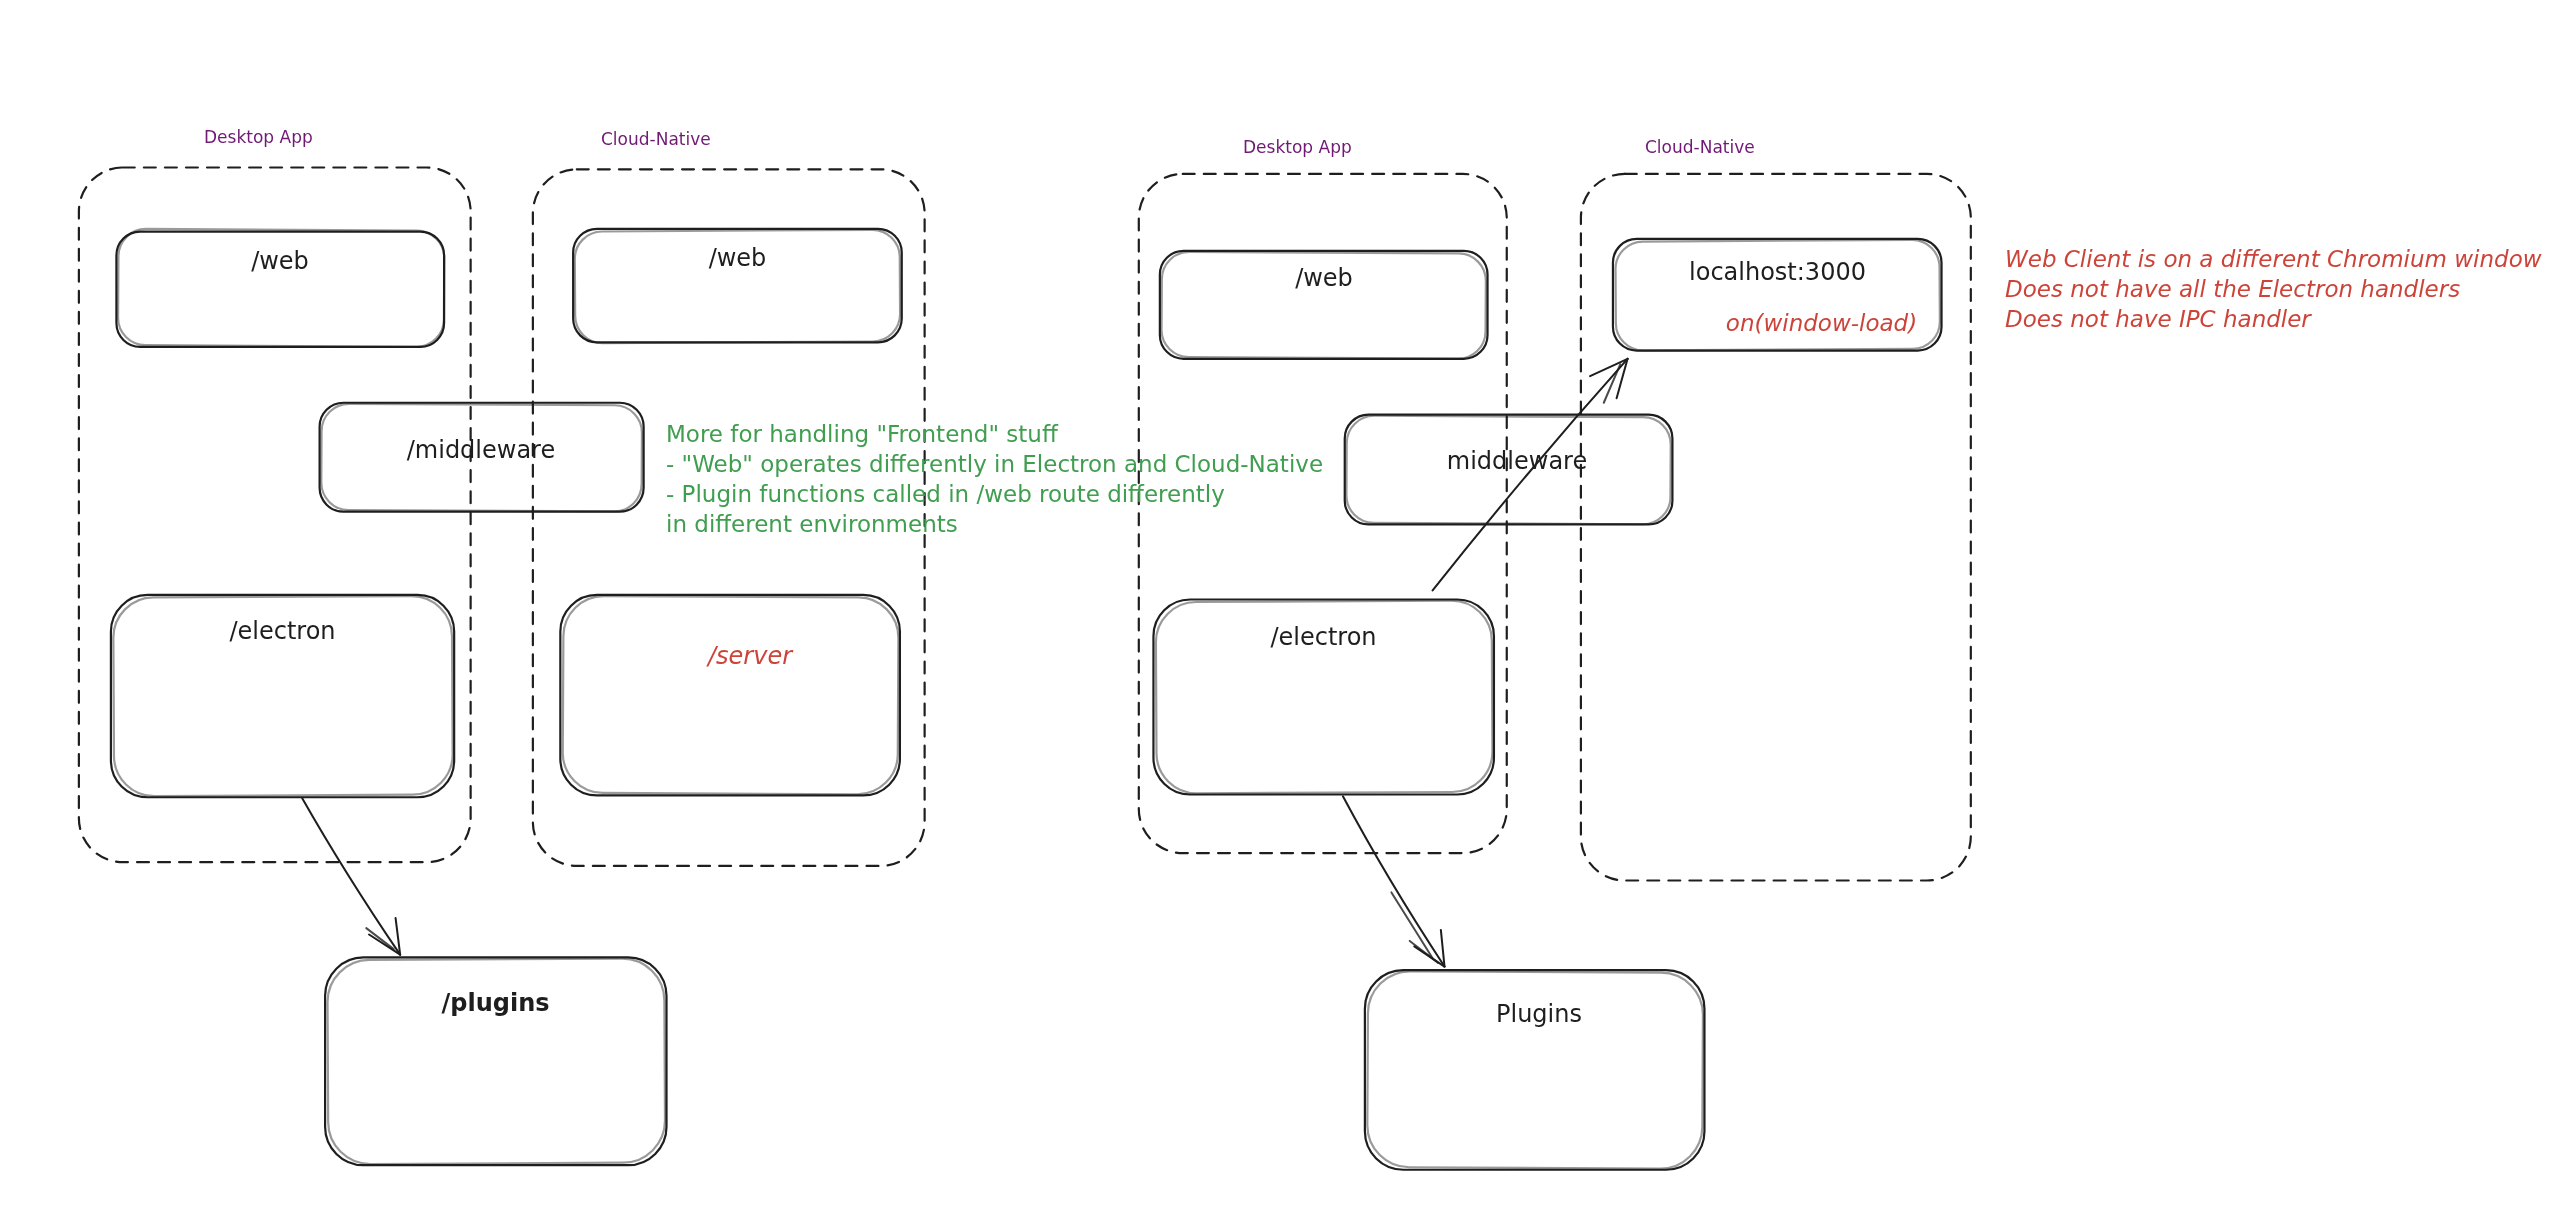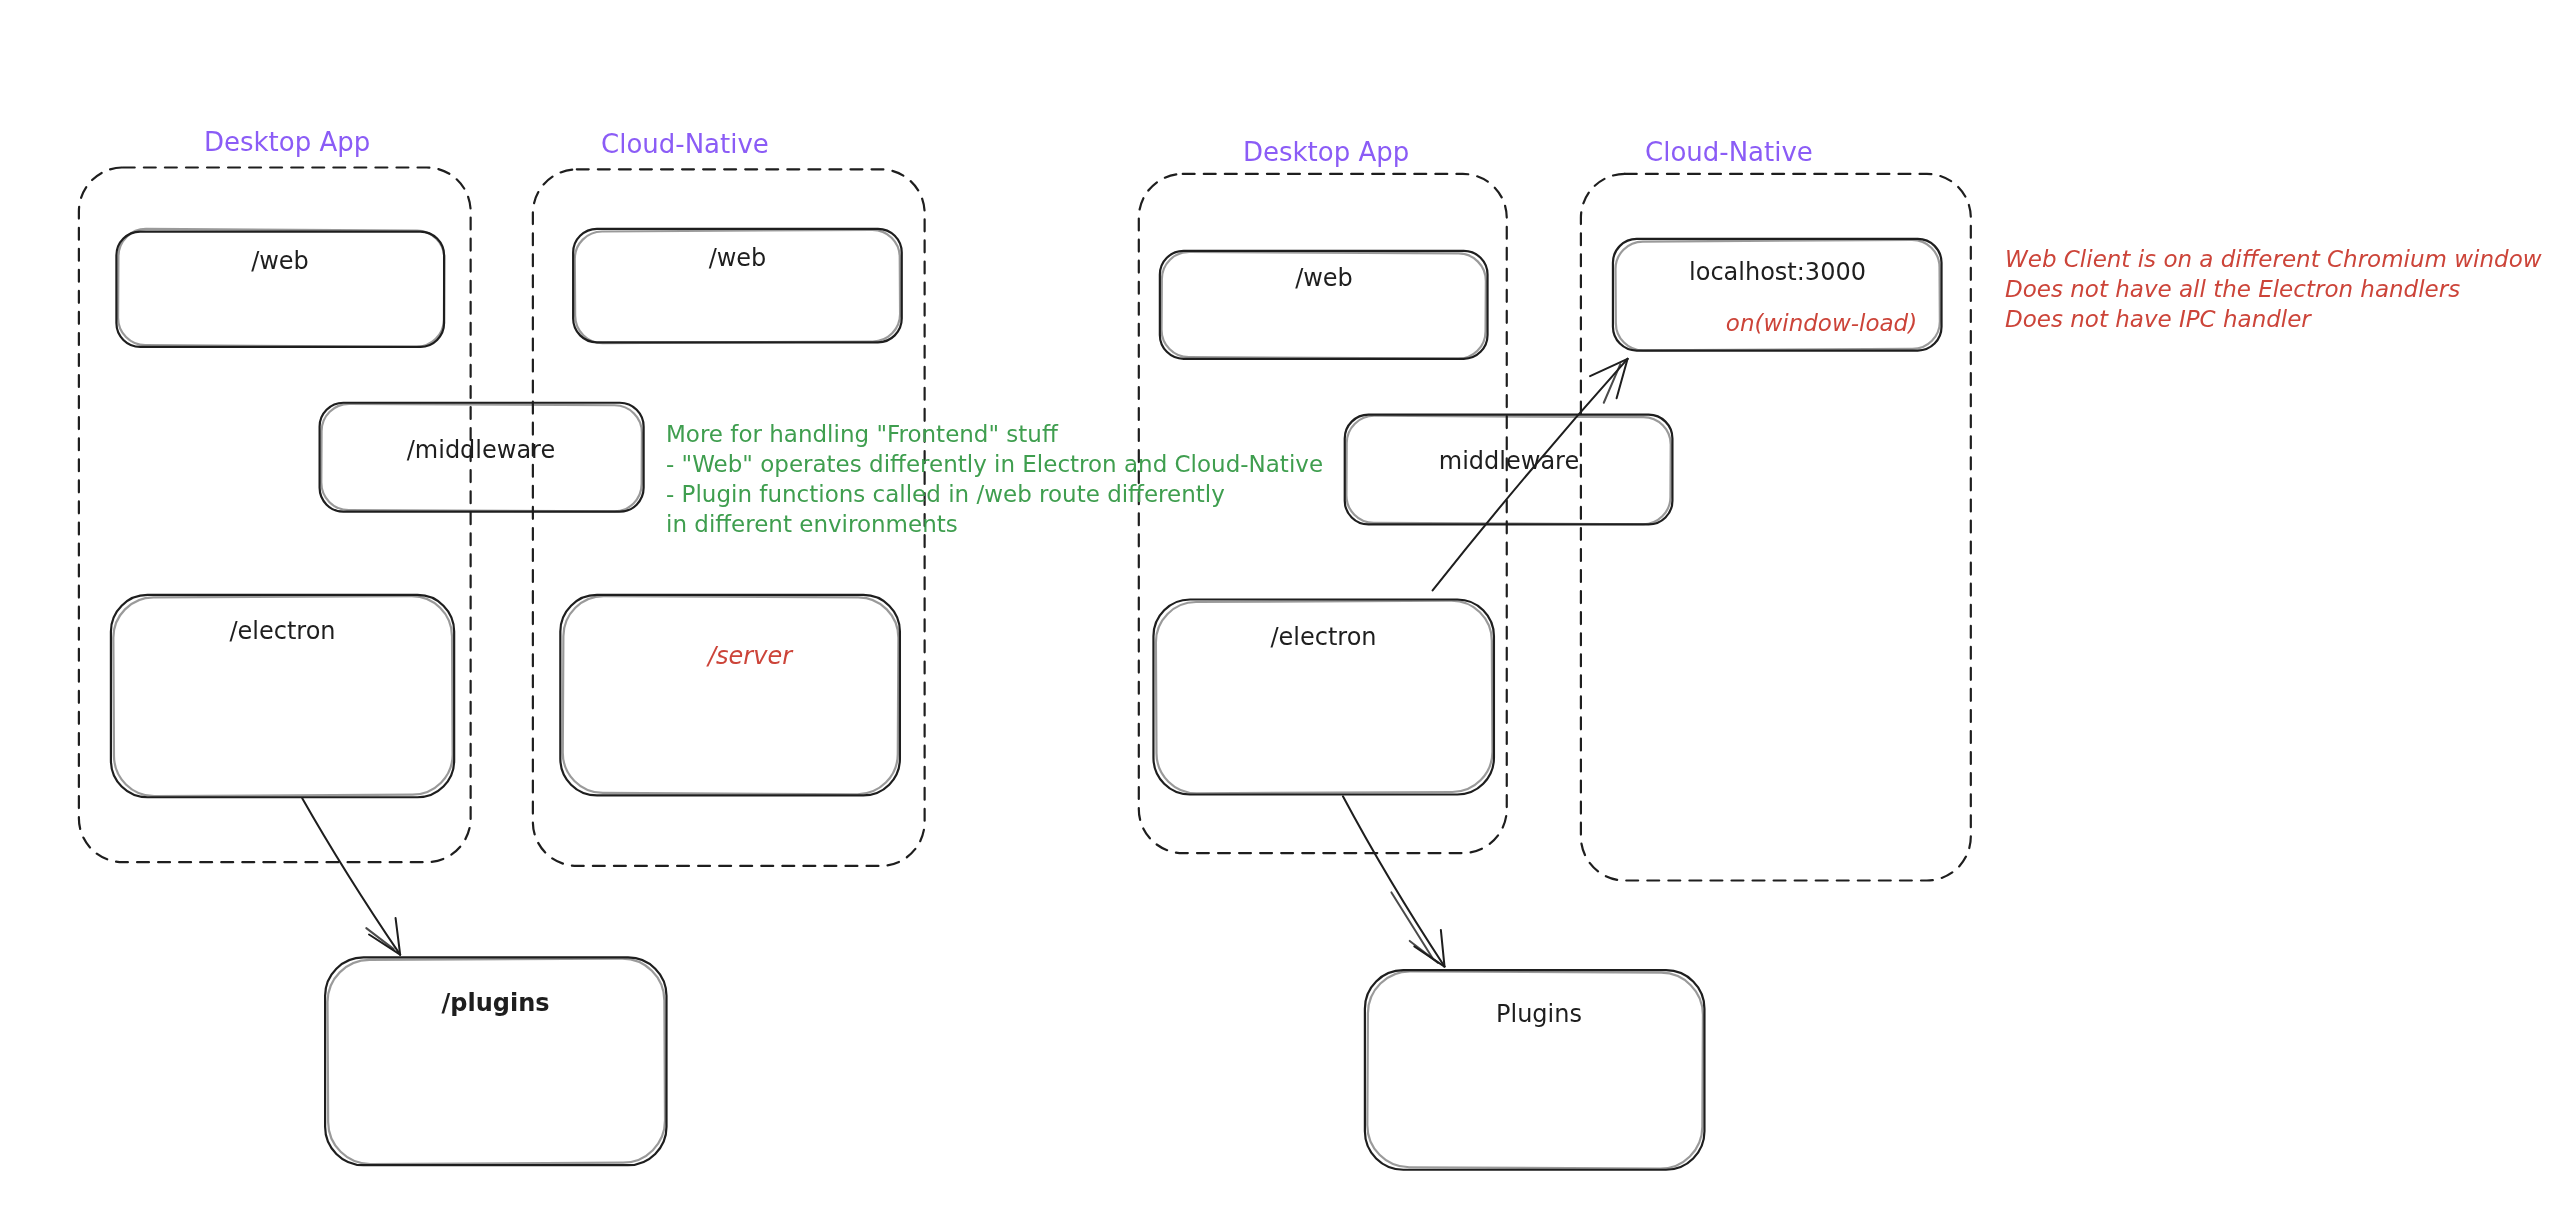--- a/index.html
+++ b/index.html
@@ -14,22 +14,22 @@
   .lbl{
     position:absolute;
     color:#1e1e1e;
     font-size:24px;
     line-height:27.5px;
     text-align:center;
     white-space:nowrap;
   }
   .title{
     position:absolute;
-    color:#8b5cf6;
-    font-size:26px;
+    color:#701a75;
+    font-size:17px;
     white-space:nowrap;
   }
   .note{
     position:absolute;
     font-size:23px;
     line-height:30px;
     white-space:nowrap;
   }
   .green{color:#3f9e4f;}
   .red{color:#cc4439;font-style:italic;}
@@ -134,21 +134,21 @@
     <div>- Plugin functions called in /web route differently</div>
     <div>in different environments</div>
   </div>
 
   <div class="title" style="left:1243px; top:137px;">Desktop App</div>
   <div class="title" style="left:1645px; top:137px;">Cloud-Native</div>
 
   <div class="lbl" style="left:1160px; top:265px; width:328px;">/web</div>
   <div class="lbl" style="left:1613px; top:259px; width:329px;">localhost:3000</div>
   <div class="lbl red" style="left:1657px; top:310px; width:329px; font-size:23px;">on(window-load)</div>
-  <div class="lbl" style="left:1345px; top:448px; width:328px;">middleware</div>
+  <div class="lbl" style="left:1345px; top:448px; width:328px;padding-left:8px;">middleware</div>
   <div class="lbl" style="left:1153px; top:624px; width:341px;">/electron</div>
   <div class="lbl" style="left:1365px; top:1001px; width:348px;">Plugins</div>
 
   <div class="note red" style="left:2005px; top:244px;">
     <div>Web Client is on a different Chromium window</div>
     <div>Does not have all the Electron handlers</div>
     <div>Does not have IPC handler</div>
   </div>
 
 </div>

